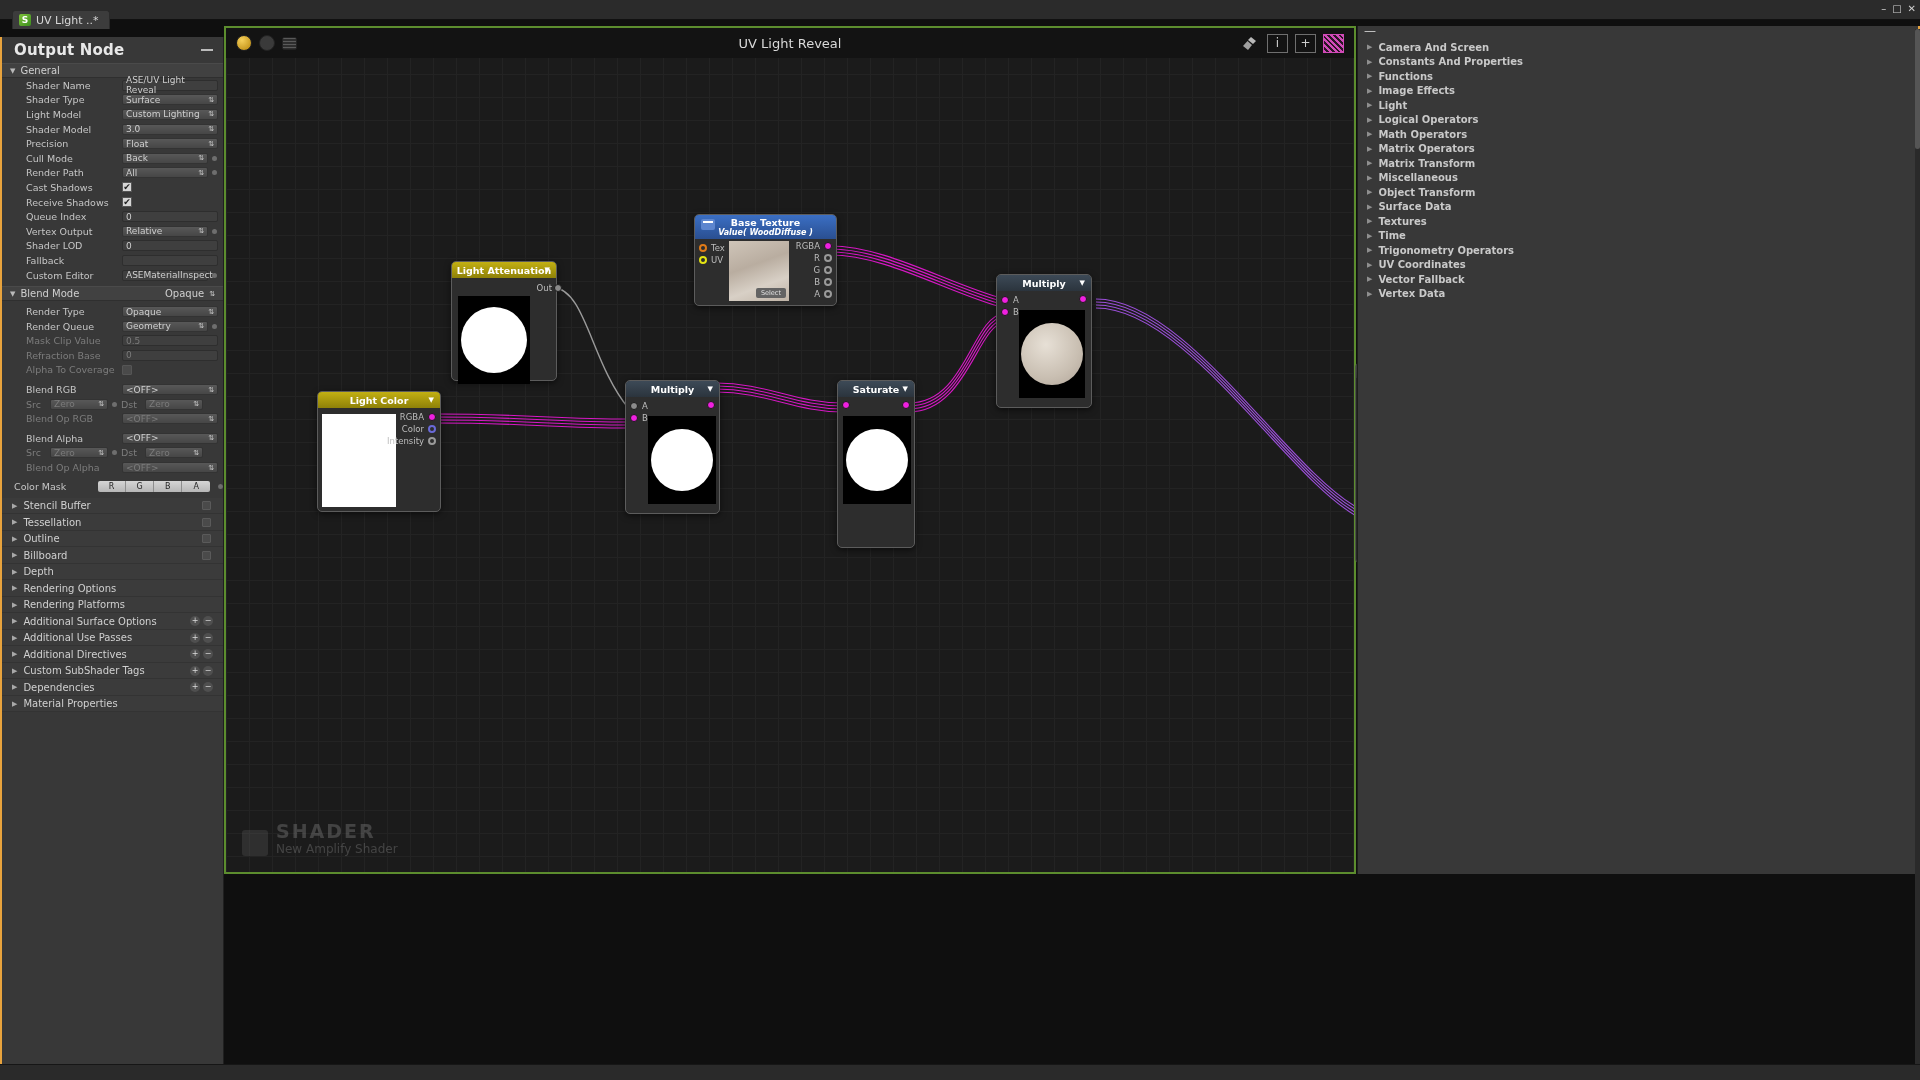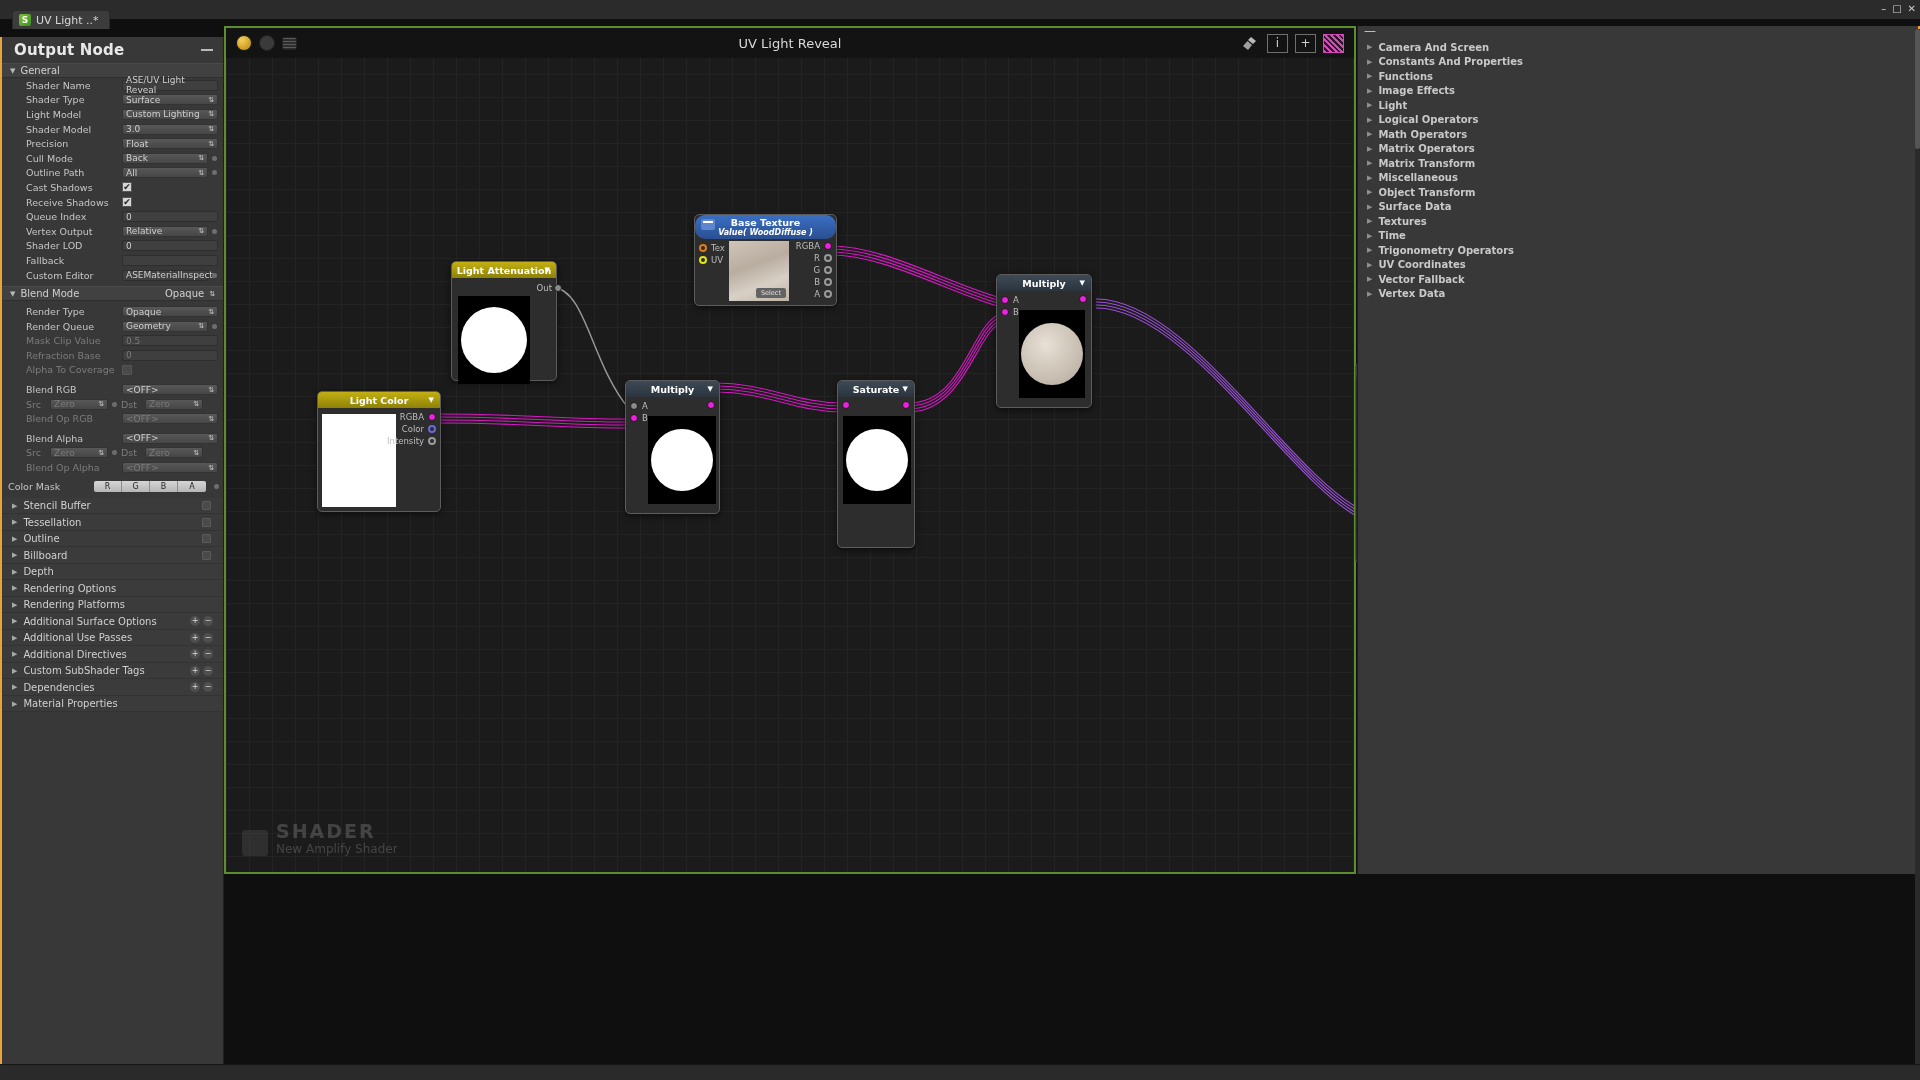--- a/index.html
+++ b/index.html
@@ -56,21 +56,21 @@
   .fld .car { margin-left:auto; color:#c9c9c9; font-size:7px; }
   .fld.dim { color:#7b7b7b; }
   .chk { width:10px; height:10px; background:#d5d5d5; border:1px solid #555;
     border-radius:1px; color:#1c1c1c; font-size:9px; line-height:9px;
     text-align:center; }
   .chk.off { background:#4a4a4a; color:transparent; }
   .dot { width:5px; height:5px; border-radius:50%; background:#6e6e6e; }
   .small { width:58px !important; }
 
   .maskrow { height:14px; display:flex; align-items:center;
-    padding-left:8px; gap:4px; }
+    padding-left:14px; gap:4px; }
   .maskbtns { display:flex; margin-left:10px; }
   .maskbtns div { width:28px; height:11px;
     background:linear-gradient(#d5d5d5,#b6b6b6); color:#242424;
     font-size:8px; text-align:center; line-height:11px;
     border-right:1px solid #8d8d8d; }
   .maskbtns div:first-child { border-radius:2px 0 0 2px; }
   .maskbtns div:last-child { border-radius:0 2px 2px 0; border-right:none; }
 
   .foldrow { height:16.5px; display:flex; align-items:center;
     padding-left:12px; gap:6px; border-bottom:1px solid #333;
@@ -117,21 +117,21 @@
   
   .node { position:absolute; border-radius:5px; background:#2d2d2d;
     border:1px solid #5c5c5c; box-shadow:0 2px 6px rgba(0,0,0,.55); }
   .node .hdr { height:16px; border-radius:4px 4px 0 0; display:flex;
     align-items:center; justify-content:center; position:relative;
     color:#fff; font-size:9.5px; font-weight:bold; }
   .node .hdr .car { position:absolute; right:6px; font-size:7px; }
   .node .hdr .sub { font-style:italic; font-weight:bold; font-size:8px; }
   .hdr.yellow { background:linear-gradient(#c3b013,#8e8108); }
   .hdr.blue   { background:linear-gradient(#3b6fc4,#2a4f91); height:24px;
-                flex-direction:column; justify-content:center; gap:0;border-radius:10px; }
+                flex-direction:column; justify-content:center; gap:0; }
   .hdr.grey   { background:linear-gradient(#3d4a57,#2b343d); }
   .node .body { position:relative; padding:3px 0 5px; }
   .prevcircle { background:#000; display:flex; align-items:center;
     justify-content:center; }
   .prevcircle i { display:block; border-radius:50%; background:#fff; }
   .port { position:absolute; display:flex; align-items:center; gap:4px;
     color:#bdbdbd; font-size:8.5px; }
   .pin { width:8px; height:8px; border-radius:50%; border:1px solid #1a1a1a; }
   .pin.magenta { background:#f020e0; }
   .pin.grey { background:#8b8b8b; }
@@ -267,21 +267,21 @@
     </div>
     <div class="row">
       <span class="k">Cull Mode</span>
       <span class="fld pop" style="width:86px">
           <span>Back</span>
           <span class="car">⇅</span>
         </span>
       <span class="dot"></span>
     </div>
     <div class="row">
-      <span class="k">Outline Path</span>
+      <span class="k">Render Path</span>
       <span class="fld pop" style="width:86px">
           <span>All</span>
           <span class="car">⇅</span>
         </span>
       <span class="dot"></span>
     </div>
     <div class="row">
       <span class="k">Cast Shadows</span>
       <span class="chk">✔</span>
     </div>

